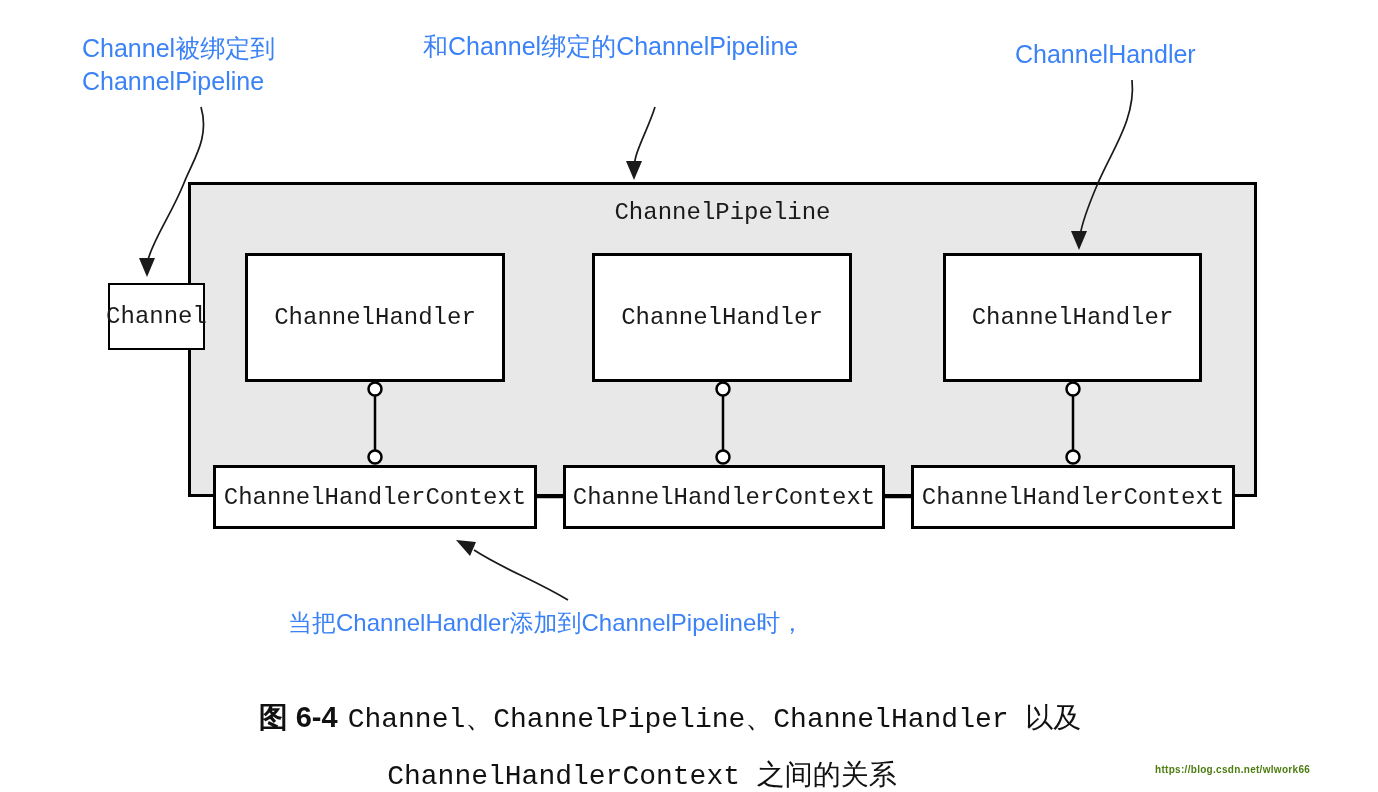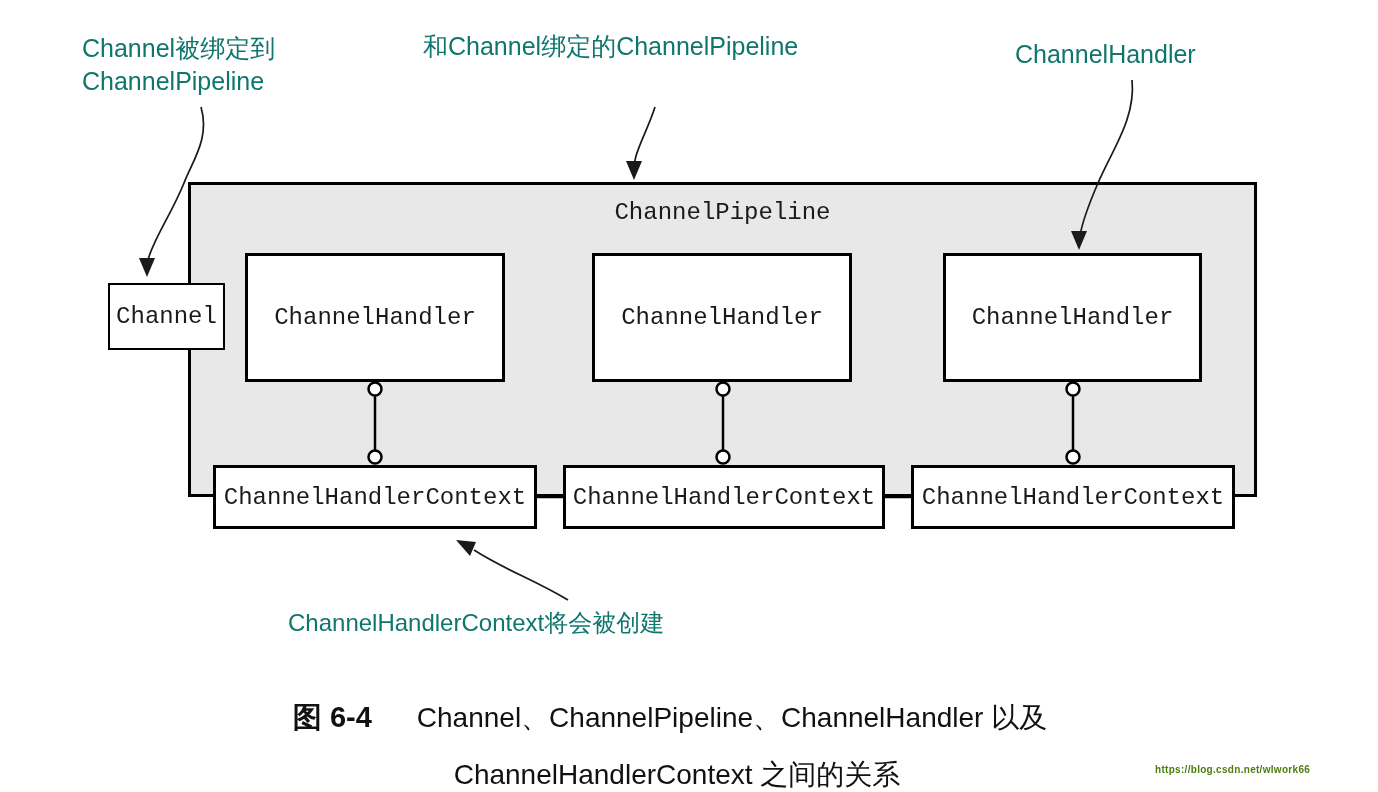--- a/index.html
+++ b/index.html
@@ -1,58 +1,58 @@
 <!DOCTYPE html>
 <html><head>
 <meta charset="utf-8">
 <style>
   html,body{margin:0;padding:0;background:#ffffff;}
   .canvas{
     position:relative;width:1378px;height:792px;background:#ffffff;overflow:hidden;
     font-family:"Liberation Sans",sans-serif;color:#000;
   }
   
-  .note{position:absolute;font-size:25px;line-height:33px;color:#0f766e;white-space:nowrap;}
+  .note{position:absolute;font-size:25px;line-height:33px;color:#3b82f6;white-space:nowrap;}
   .note-top-left{left:82px;top:32px;}
   .note-top-middle{left:423px;top:30px;text-align:center;}
   .note-top-right{left:1015px;top:38px;}
   .note-bottom{left:288px;top:604px;line-height:37px;font-size:24px;}
   
   .mono{font-family:"Liberation Mono","DejaVu Sans Mono",monospace;}
   .pipeline{
     position:absolute;left:188px;top:182px;width:1069px;height:315px;
     background:#e8e8e8;border:3px solid #000;box-sizing:border-box;z-index:1;
   }
   .pipeline-title{
     position:absolute;left:0;right:0;top:14px;text-align:center;
     font-size:24px;color:#1a1a1a;
   }
   .dbox{
     position:absolute;background:#ffffff;border:3px solid #000;box-sizing:border-box;
     display:flex;align-items:center;justify-content:center;
     font-size:24px;color:#1a1a1a;z-index:2;white-space:nowrap;
   }
-  .channel-box{left:108px;top:283px;width:117px;height:67px;border-width:2px;}
+  .channel-box{left:108px;top:283px;width:97px;height:67px;border-width:2px;}
   .handler-1{left:245px;top:253px;width:260px;height:129px;}
   .handler-2{left:592px;top:253px;width:260px;height:129px;}
   .handler-3{left:943px;top:253px;width:259px;height:129px;}
   .context-1{left:213px;top:465px;width:324px;height:64px;}
   .context-2{left:563px;top:465px;width:322px;height:64px;}
   .context-3{left:911px;top:465px;width:324px;height:64px;}
   
   .overlay{position:absolute;left:0;top:0;width:1378px;height:792px;z-index:3;pointer-events:none;}
   .overlay path.arrow{fill:none;stroke:#1a1a1a;stroke-width:1.7;}
   .overlay polygon.head{fill:#1a1a1a;stroke:none;}
   .overlay line.conn{stroke:#000;stroke-width:2.5;}
   .overlay circle.port{fill:#fff;stroke:#000;stroke-width:2.5;}
   
   .caption-line1{position:absolute;left:670px;top:698px;transform:translateX(-50%);white-space:nowrap;font-size:28px;color:#111;}
   .caption-line2{position:absolute;left:642px;top:756px;transform:translateX(-50%);white-space:nowrap;font-size:28px;color:#111;}
   .fig-label{font-weight:bold;font-family:"Liberation Sans",sans-serif;margin-right:10px;font-size:29px;}
-  .caption-mono{font-family:Liberation Sans, sans-serif;margin-left:35px;}
+  .caption-mono{font-family:Liberation Mono, monospace;}
   
   .watermark{position:absolute;left:1155px;top:764px;font-size:10px;color:#4d7c0f;letter-spacing:0.3px;font-weight:bold;}
 </style>
 </head>
 <body>
 
 <div class="canvas">
 
   <div class="note note-top-left">
     <div>Channel被绑定到</div>
@@ -114,21 +114,21 @@
       <line class="conn" x1="1073" y1="389" x2="1073" y2="457"></line>
       <circle class="port" cx="1073" cy="389" r="6.5"></circle>
       <circle class="port" cx="1073" cy="457" r="6.5"></circle>
     </g>
 
     <line class="conn" x1="537" y1="497" x2="563" y2="497"></line>
     <line class="conn" x1="885" y1="497" x2="911" y2="497"></line>
   </svg>
 
   <div class="note note-bottom">
-    <div>ChannelHandlerContext将会被创建</div>
+    <div>当把ChannelHandler添加到ChannelPipeline时，</div>
   </div>
 
   <div class="caption-line1">
     <span class="fig-label">图 6-4</span><span class="caption-mono">Channel、ChannelPipeline、ChannelHandler 以及</span>
   </div>
   <div class="caption-line2 caption-mono">ChannelHandlerContext 之间的关系</div>
 
   <div class="watermark">https://blog.csdn.net/wlwork66</div>
 
 </div>

